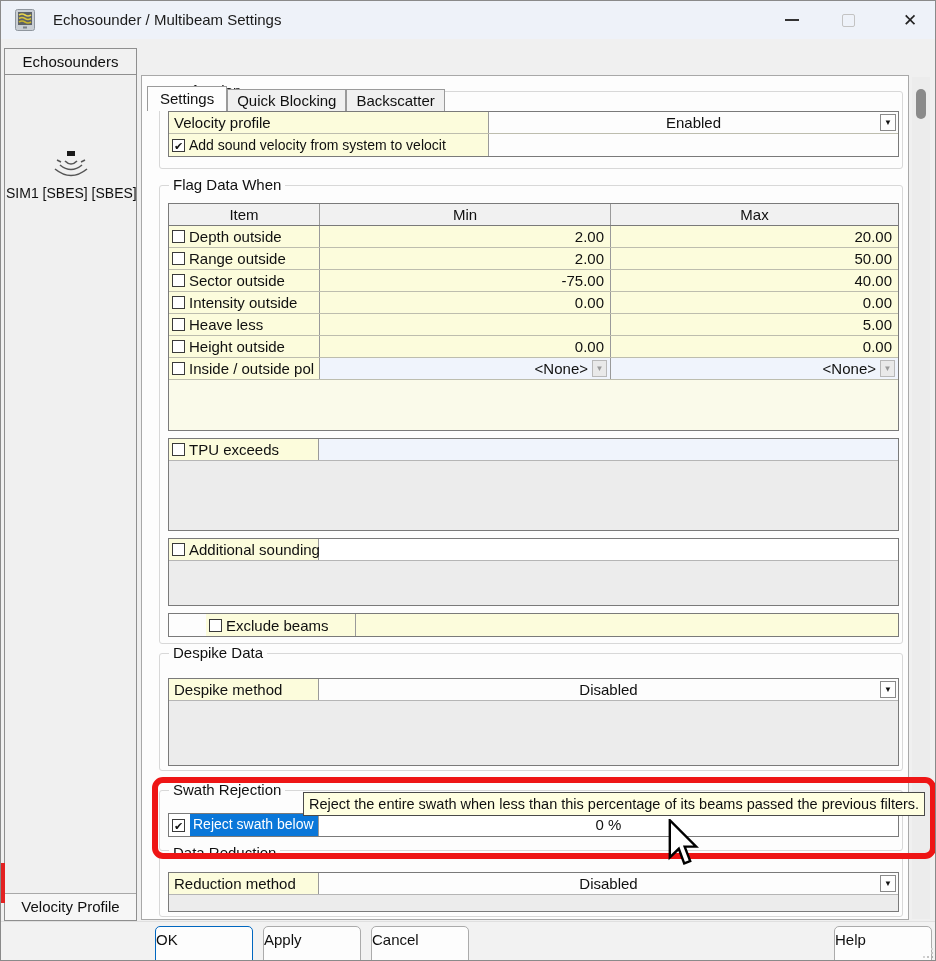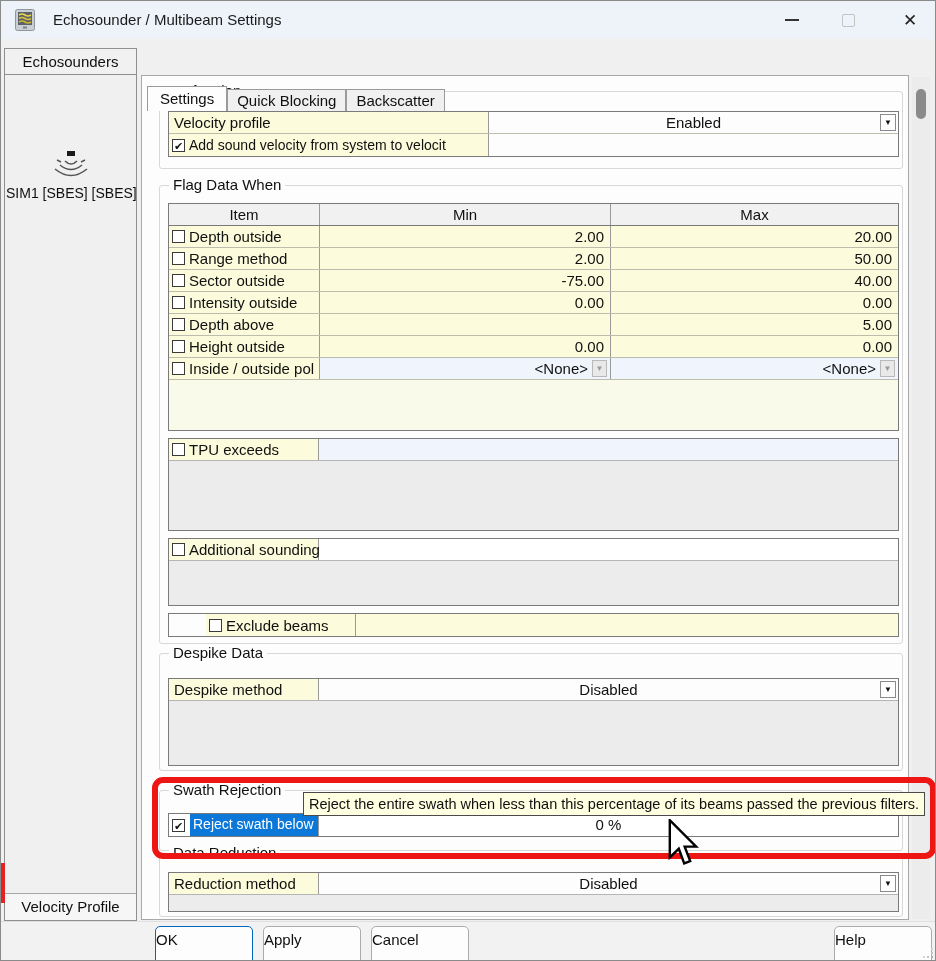--- a/index.html
+++ b/index.html
@@ -172,21 +172,21 @@
         <span class="cb"></span>
         <span class="row-label">Depth outside</span>
       </div>
       <div class="tcell c-min num yellow">2.00</div>
       <div class="tcell c-max num yellow">20.00</div>
     </div>
 
     <div class="trow sep-b">
       <div class="tcell c-item yellow">
         <span class="cb"></span>
-        <span class="row-label">Range method</span>
+        <span class="row-label">Range outside</span>
       </div>
       <div class="tcell c-min num yellow">2.00</div>
       <div class="tcell c-max num yellow">50.00</div>
     </div>
 
     <div class="trow sep-b">
       <div class="tcell c-item yellow">
         <span class="cb"></span>
         <span class="row-label">Sector outside</span>
       </div>
@@ -199,21 +199,21 @@
         <span class="cb"></span>
         <span class="row-label">Intensity outside</span>
       </div>
       <div class="tcell c-min num yellow">0.00</div>
       <div class="tcell c-max num yellow">0.00</div>
     </div>
 
     <div class="trow sep-b">
       <div class="tcell c-item yellow">
         <span class="cb"></span>
-        <span class="row-label">Depth above</span>
+        <span class="row-label">Heave less</span>
       </div>
       <div class="tcell c-min num yellow"></div>
       <div class="tcell c-max num yellow">5.00</div>
     </div>
 
     <div class="trow sep-b">
       <div class="tcell c-item yellow">
         <span class="cb"></span>
         <span class="row-label">Height outside</span>
       </div>

